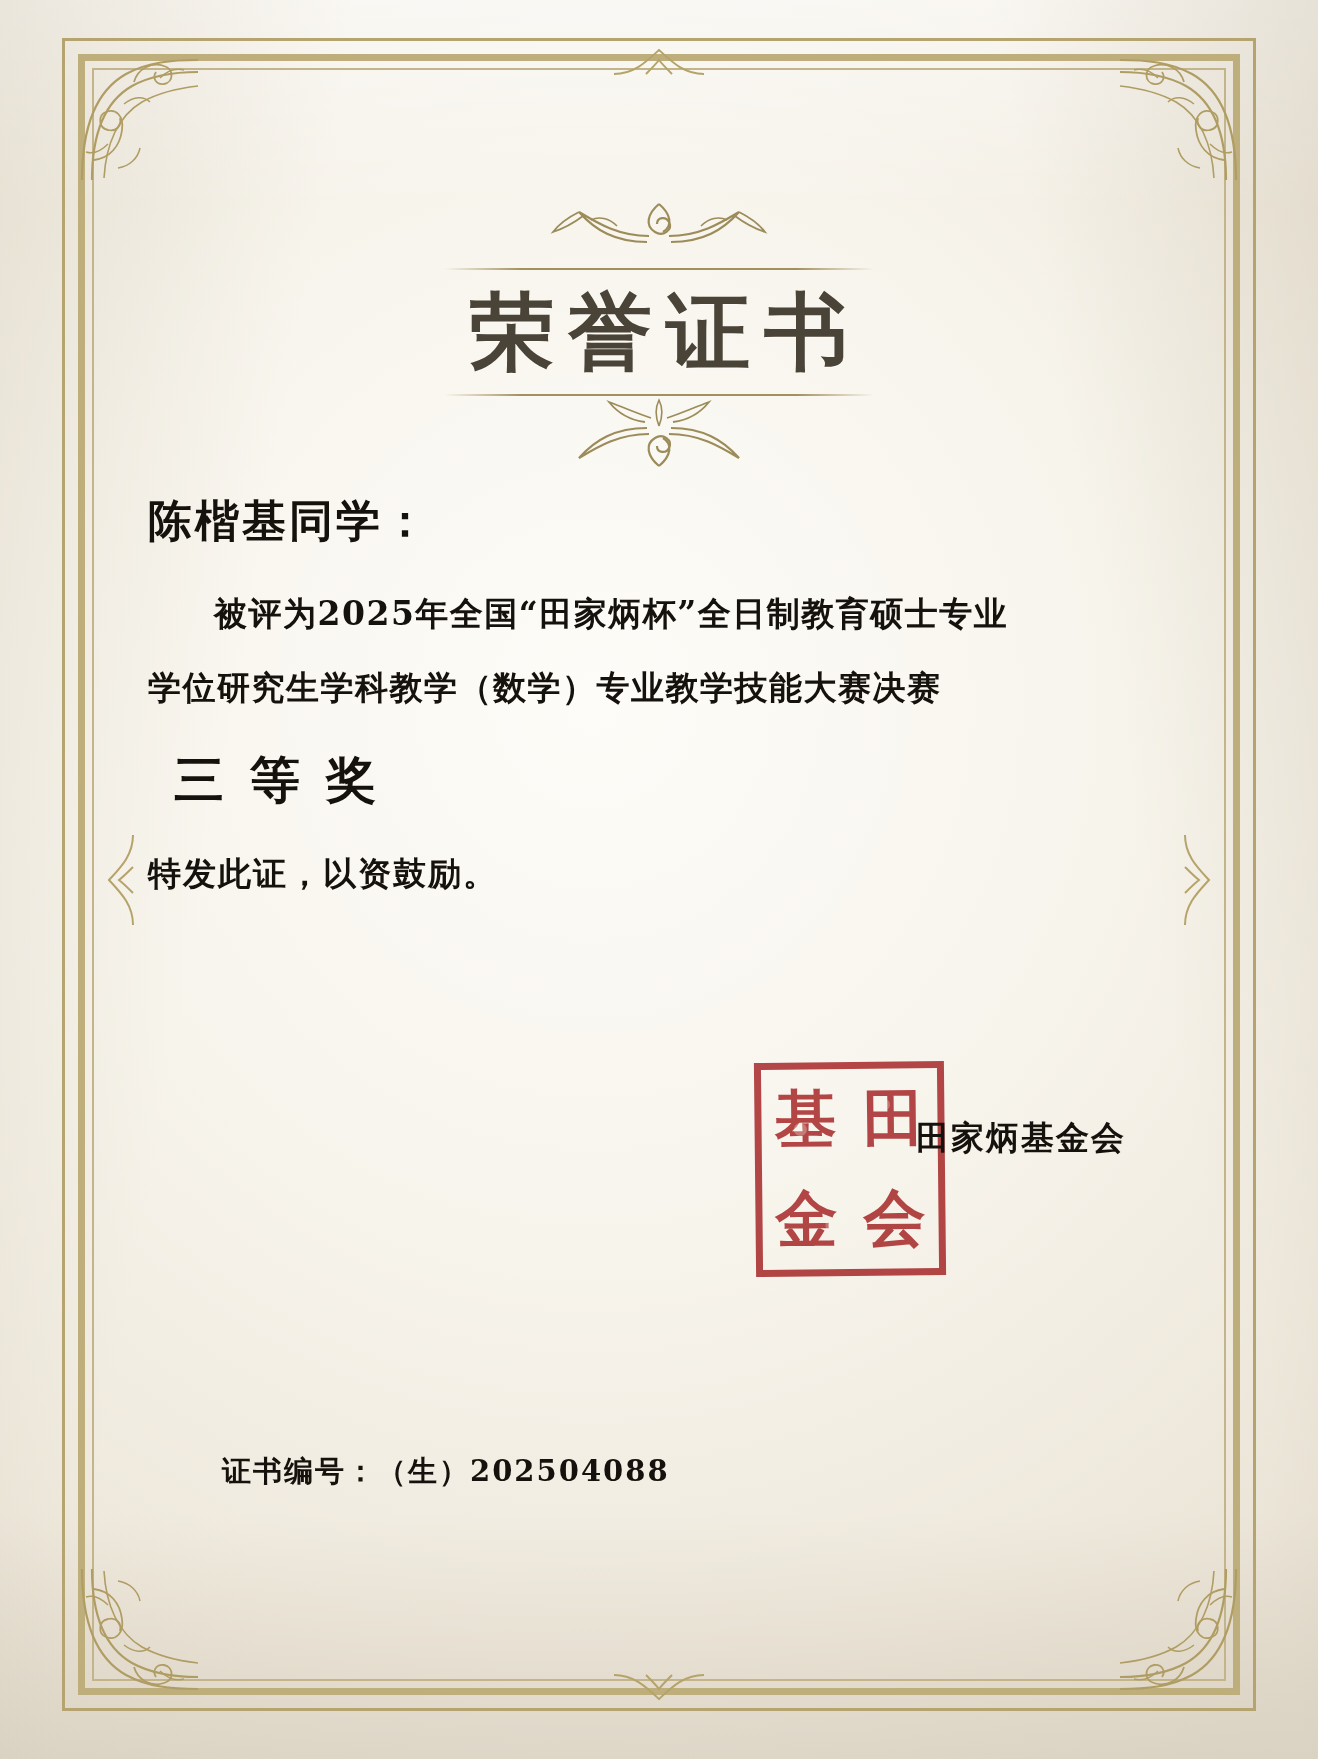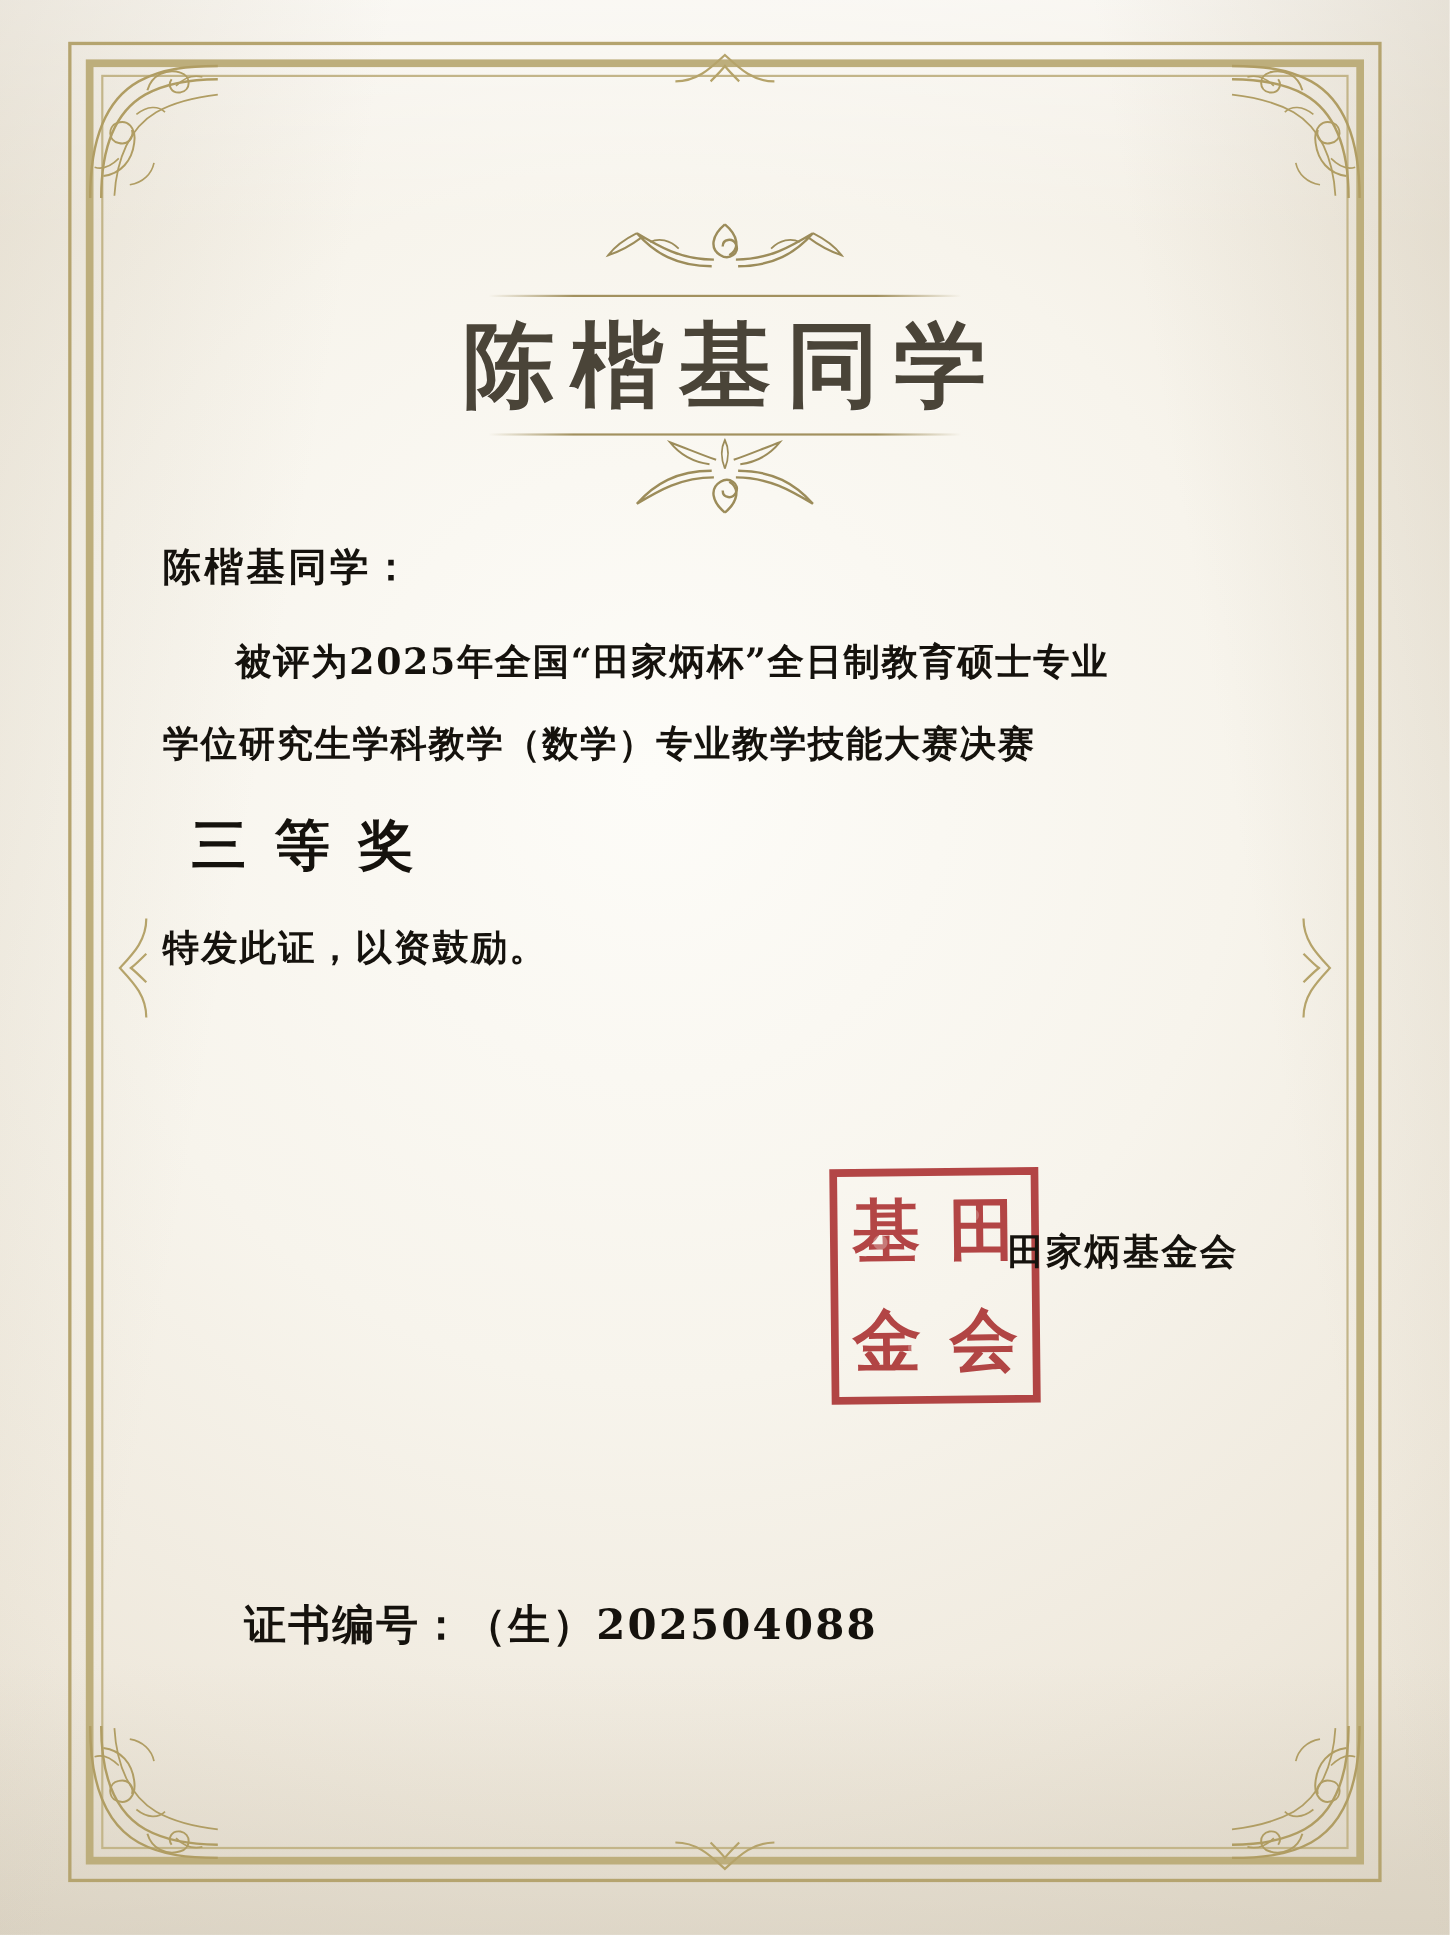--- a/index.html
+++ b/index.html
@@ -117,21 +117,21 @@
   
   .body-block {
     position: absolute;
     left: 148px;
     right: 130px;
     top: 492px;
     color: #15120d;
     font-family: "DejaVu Serif", "Liberation Serif", serif;
   }
   .salutation {
-    font-size: 35px;
+    font-size: 44px;
     letter-spacing: 3px;
     font-weight: 600;
     margin-bottom: 26px;
   }
   .para {
     font-size: 33px;
     line-height: 74px;
     letter-spacing: 1.5px;
     font-weight: 700;
     text-indent: 66px;
@@ -200,21 +200,21 @@
       radial-gradient(circle at 40% 78%, rgba(255,255,255,0.28) 0 7px, rgba(255,255,255,0) 8px),
       radial-gradient(circle at 84% 66%, rgba(255,255,255,0.22) 0 5px, rgba(255,255,255,0) 6px);
     pointer-events: none;
   }
 
   
   .cert-no {
     position: absolute;
     left: 222px;
     top: 1452px;
-    font-size: 38px;
+    font-size: 29px;
     font-weight: 700;
     letter-spacing: 2px;
     color: #15120d;
   }
 </style>
 </head>
 <body>
 
 <div class="certificate">
 
@@ -309,21 +309,21 @@
         <path d="M210 8 C222 18 224 30 214 36"></path>
         <path d="M200 40 C170 40 150 28 130 16 C146 34 166 46 198 46"></path>
         <path d="M220 40 C250 40 270 28 290 16 C274 34 254 46 222 46"></path>
         <path d="M130 16 C118 22 110 28 104 36 C116 32 126 26 134 20" stroke-width="1.8"></path>
         <path d="M290 16 C302 22 310 28 316 36 C304 32 294 26 286 20" stroke-width="1.8"></path>
         <path d="M168 30 C160 22 150 20 142 24" stroke-width="1.6"></path>
         <path d="M252 30 C260 22 270 20 278 24" stroke-width="1.6"></path>
       </svg>
     </div>
     <div class="title-rule top"></div>
-    <div class="cert-title">陈楷基同学</div>
+    <div class="cert-title">荣誉证书</div>
     <div class="title-rule"></div>
     <div class="title-flourish">
       <svg width="420" height="80" viewBox="0 0 420 80" fill="none" stroke="currentColor" stroke-width="2.2" transform="scale(1,-1)" style="transform-origin:center">
         <path d="M210 10 C198 20 196 32 206 38 C214 43 224 36 220 28 C217 22 208 23 208 30"></path>
         <path d="M210 10 C222 20 224 32 214 38"></path>
         <path d="M200 42 C170 42 150 30 130 18 C146 36 166 48 198 48"></path>
         <path d="M220 42 C250 42 270 30 290 18 C274 36 254 48 222 48"></path>
         <path d="M196 54 C180 56 168 64 160 74 C176 68 190 62 202 58" stroke-width="1.8"></path>
         <path d="M224 54 C240 56 252 64 260 74 C244 68 230 62 218 58" stroke-width="1.8"></path>
         <path d="M210 50 C206 60 206 68 210 76 C214 68 214 60 210 50" stroke-width="1.6"></path>

